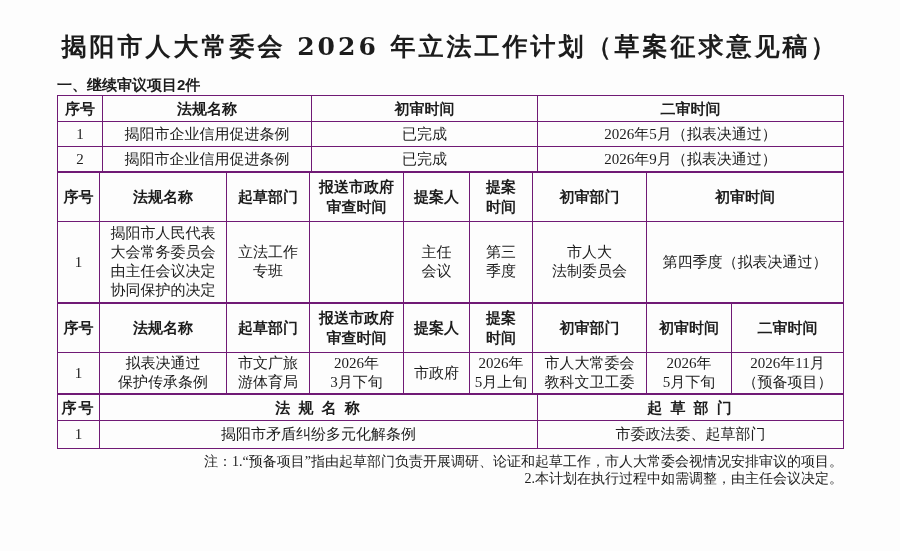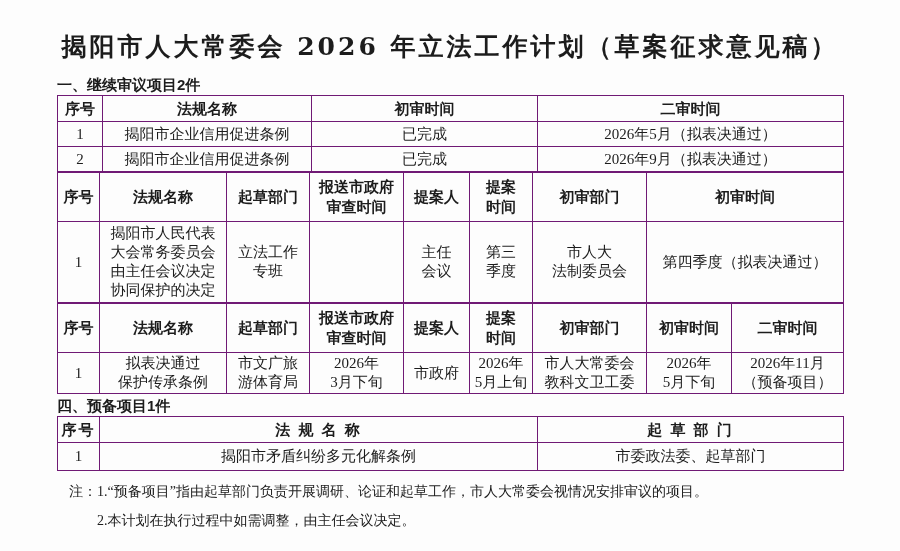--- a/index.html
+++ b/index.html
@@ -47,21 +47,21 @@
   
   .t1 th { height:23px; }       .t1 td { height:22px; }
   .t2 th { height:46px; }       .t2 td { height:78px; }
   .t3 th { height:46px; }       .t3 td { height:34px; }
   .t4 th { height:23px; letter-spacing:2px; } .t4 td { height:25px; }
   .notes {
     margin-top:4px;
     font-family:"Liberation Serif","DejaVu Serif", serif;
     font-size:14px; line-height:17px;
   }
-  .note-line { margin:12px; }
+  .note-line { margin:0;text-align:right; }
   .note-line.indent { padding-left:28px; }
 </style>
 </head>
 <body>
 
 <div class="page">
 
   <div class="doc-title">揭阳市人大常委会 2026 年立法工作计划（草案征求意见稿）</div>
 
   <div class="section-heading first">一、继续审议项目2件</div>
@@ -184,21 +184,20 @@
         <td>市人大常委会
 教科文卫工委</td>
         <td>2026年
 5月下旬</td>
         <td>2026年11月
 （预备项目）</td>
       </tr>
     </tbody>
   </table>
 
-  <div class="section-heading">四、预备项目1件</div>
   <table class="t4">
     <colgroup>
         <col style="width:42px">
         <col style="width:438px">
         <col style="width:306px">
       </colgroup>
     <thead>
       <tr>
         <th>序号</th>
         <th>法 规 名 称</th>

